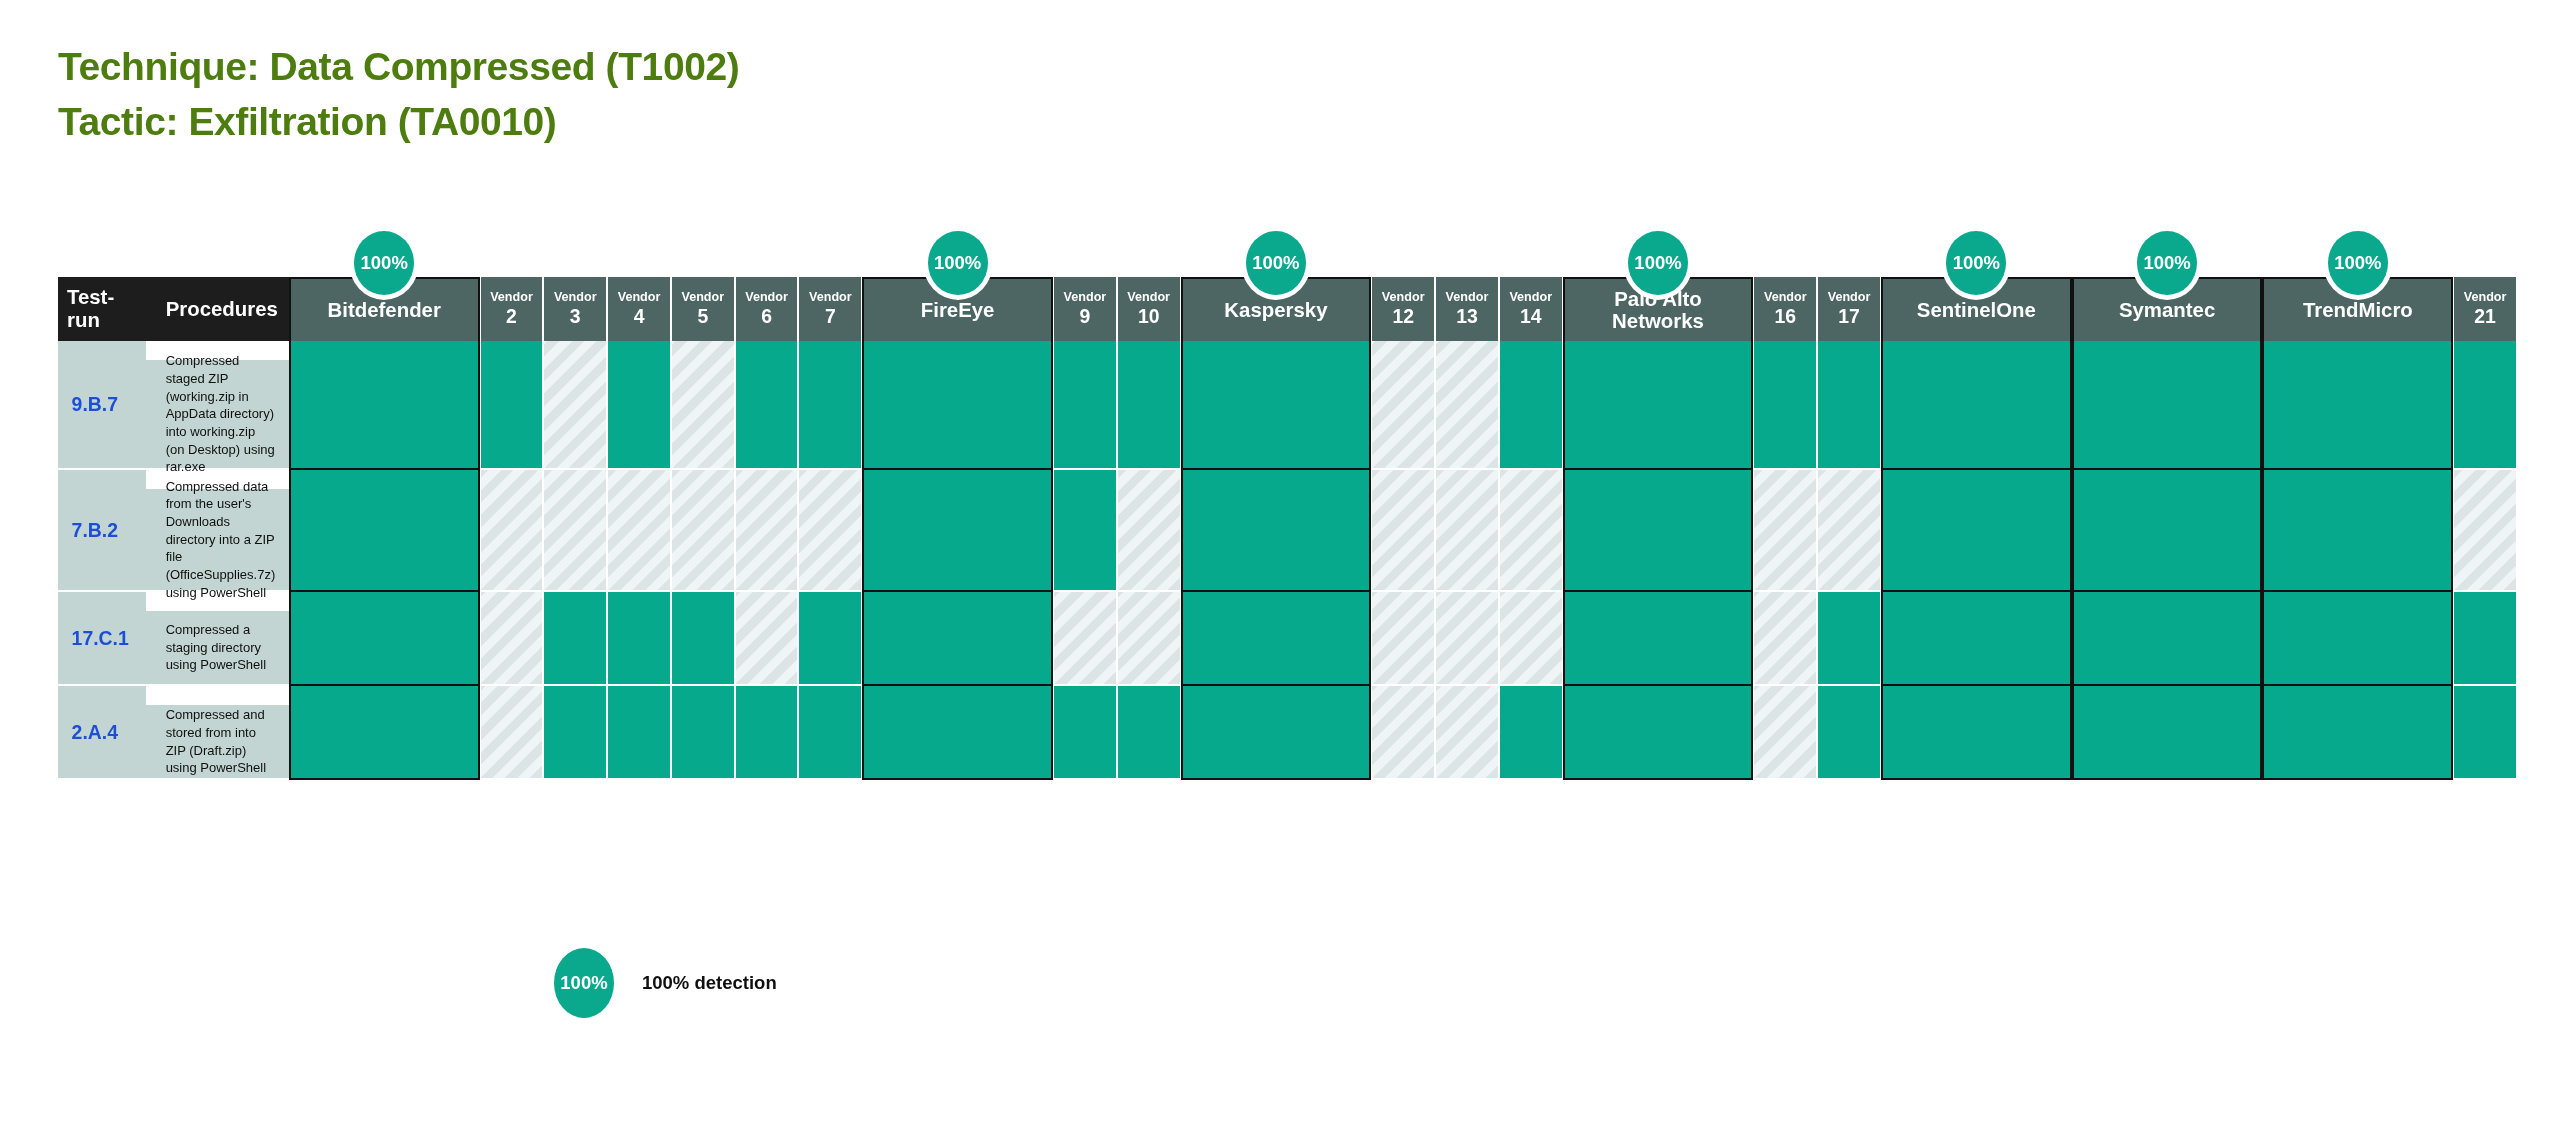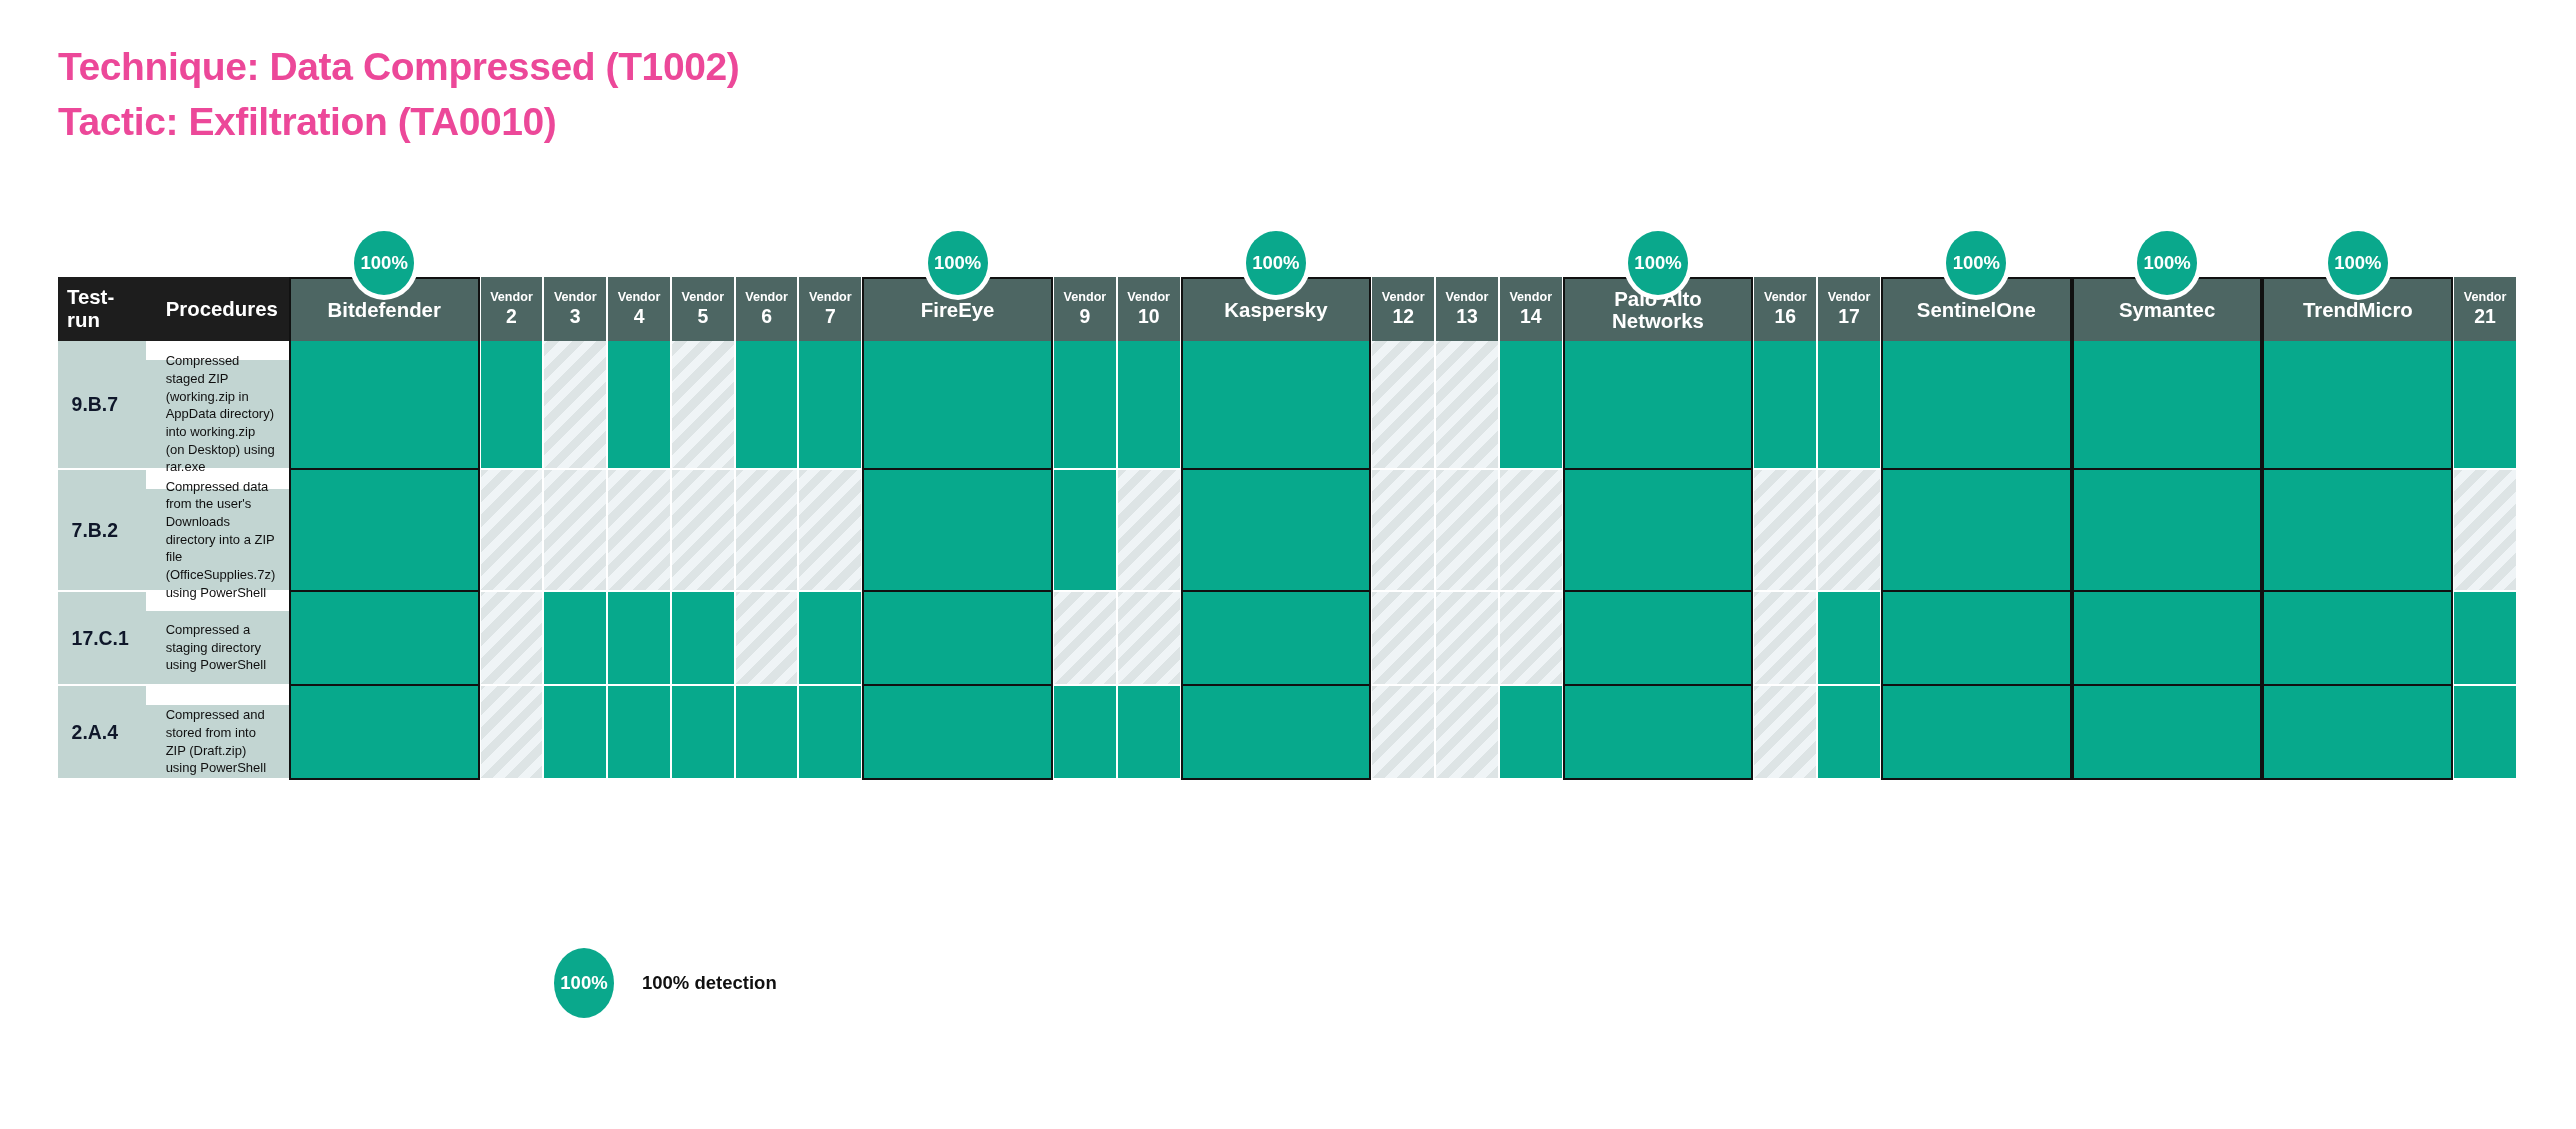--- a/index.html
+++ b/index.html
@@ -7,21 +7,21 @@
     width: 2576px; height: 1130px;
     background: #ffffff;
     font-family: "Liberation Sans", sans-serif;
     overflow: hidden;
   }
   .page { position: relative; width: 2576px; height: 1130px; }
 
   
   .titles { position: absolute; left: 58px; top: 39px; }
   .title-line {
-    font-size: 39px; font-weight: 700; color: #ec4899;
+    font-size: 39px; font-weight: 700; color: #4d7c0f;
     letter-spacing: -0.4px; line-height: 1.42;
     white-space: nowrap;
   }
 
   
   .matrix {
     position: absolute;
     left: 58px; top: 277px;
     width: 2459px;
   }
@@ -66,21 +66,21 @@
     color: #ffffff;
     display: flex; align-items: center; justify-content: center;
     font-size: 18.5px; font-weight: 700;
     box-shadow: 0 0 0 4.9px #ffffff;
     z-index: 5;
     pointer-events: auto;
   }
 
   
   .cell-runid {
-    background: #c2d5d2; color: #0f172a;
+    background: #c2d5d2; color: #1d4ed8;
     display: flex; align-items: center;
     padding-left: 13.6px;
     font-size: 19.4px; font-weight: 700;
     border-bottom: 2.9px solid #ffffff;
   }
   .cell-proc {
     background: #c2d5d2; color: #101010;
     display: flex; align-items: center;
     padding: 3.9px 13.6px 3.9px 19.4px;
     font-size: 13px; font-weight: 500; line-height: 1.36;

